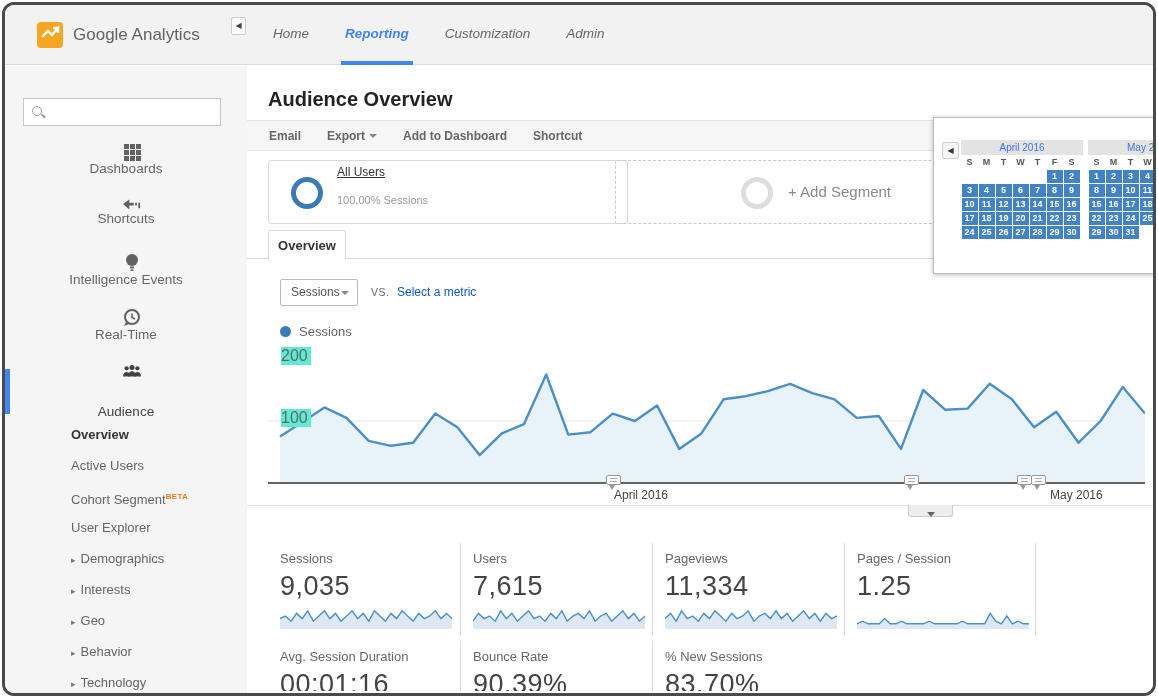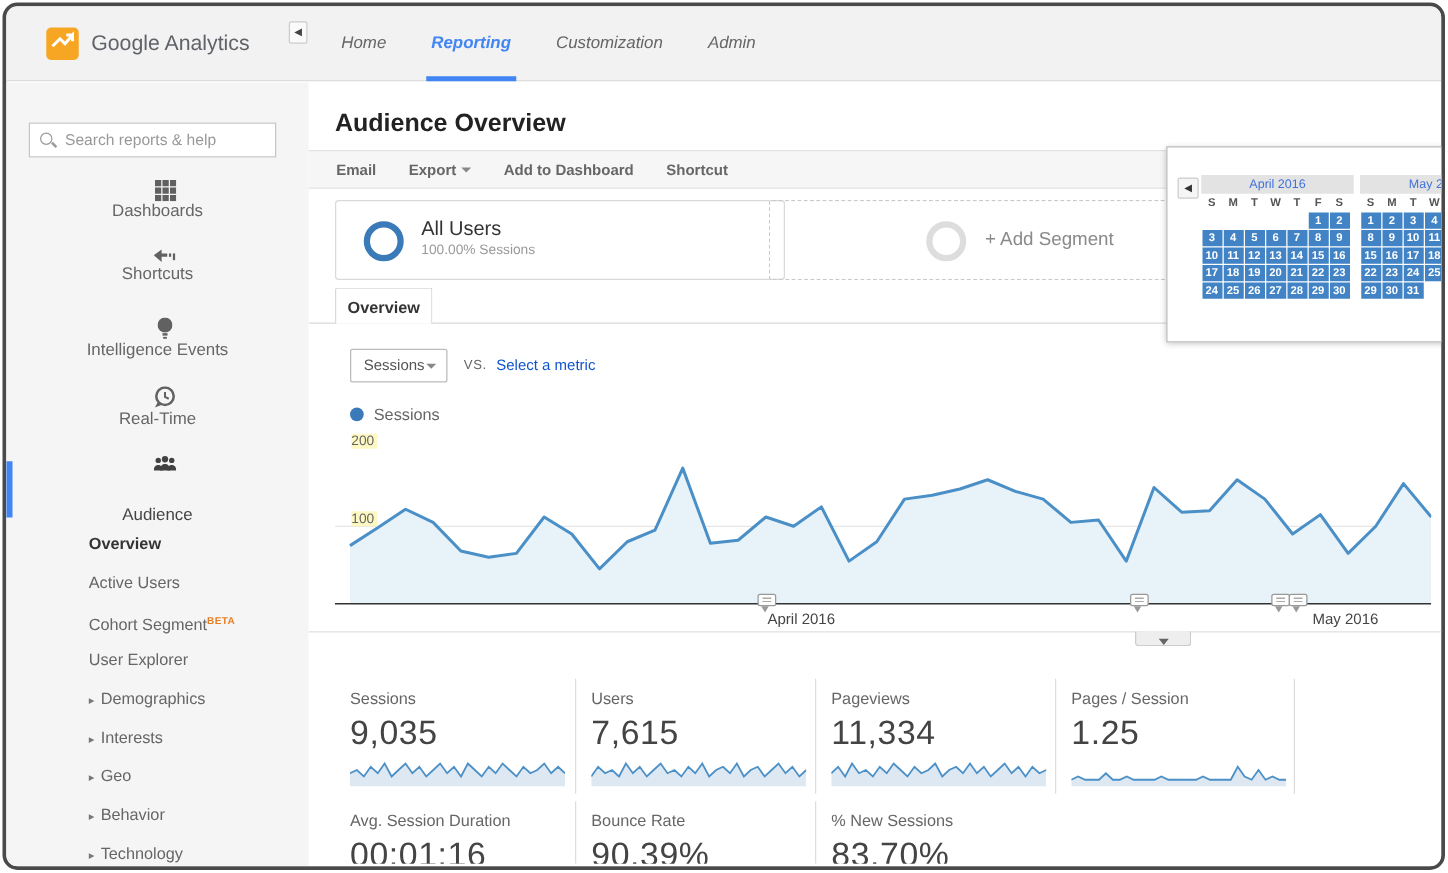--- a/index.html
+++ b/index.html
@@ -39,42 +39,42 @@
 
   
   .main { position:absolute; left:242px; top:61px; right:0; bottom:0; background:#fff; }
   .page-title { position:absolute; left:21px; top:22px; font-size:20px; font-weight:bold; color:#222; }
   .toolbar { position:absolute; left:0; top:54px; right:0; height:31px; background:#f6f6f6; border-top:1px solid #e3e3e3; border-bottom:1px solid #e3e3e3; display:flex; align-items:center; padding-left:22px; }
   .toolbtn { font-size:12px; color:#666; font-weight:bold; margin-right:26px; cursor:pointer; }
   .caret-down { display:inline-block; width:0; height:0; border-left:4px solid transparent; border-right:4px solid transparent; border-top:4px solid #888; margin-left:4px; vertical-align:middle; }
 
   .segment-card { position:absolute; left:21px; top:94px; width:360px; height:64px; border:1px solid #d9d9d9; border-radius:3px; background:#fff; cursor:pointer; }
   .donut { position:absolute; left:22px; top:16px; width:32px; height:32px; border:5px solid #3b7ab8; border-radius:50%; }
-  .seg-name { position:absolute; left:68px; top:14px; font-size:16px; color:#333; }
+  .seg-name { position:absolute; left:68px; top:4px; font-size:12px; color:#333;text-decoration:underline; }
   .seg-detail { position:absolute; left:68px; top:33px; font-size:11px; color:#999; }
   .add-segment { position:absolute; left:368px; top:94px; width:505px; height:64px; border:1px dashed #c9c9c9; border-radius:3px; cursor:pointer; }
   .donut-gray { position:absolute; left:125px; top:16px; width:32px; height:32px; border:5px solid #ddd; border-radius:50%; }
   .add-label { position:absolute; left:172px; top:22px; font-size:15px; color:#8a8a8a; }
 
   .tab { position:absolute; left:21px; top:164px; width:78px; height:29px; background:#fff; border:1px solid #d9d9d9; border-bottom:none; border-radius:2px 2px 0 0; font-size:13px; font-weight:bold; color:#333; text-align:center; line-height:29px; cursor:pointer; z-index:2; }
   .tabline { position:absolute; left:0; top:192px; right:0; height:1px; background:#d9d9d9; }
 
   .metric-select { position:absolute; left:33px; top:213px; width:78px; height:27px; background:#fff; border:1px solid #bbb; border-radius:2px; font-size:12px; color:#555; line-height:25px; padding-left:10px; cursor:pointer; }
   .metric-select .caret-down { position:absolute; right:8px; top:11px; }
   .vs-label { position:absolute; left:124px; top:220px; font-size:10.5px; color:#666; letter-spacing:.5px;text-align:right; }
   .select-metric { position:absolute; left:150px; top:219px; font-size:12px; color:#1155cc; cursor:pointer; }
 
   .legend { position:absolute; left:33px; top:258px; display:flex; align-items:center; }
   .legend-dot { width:11px; height:11px; border-radius:50%; background:#3b7ab8; margin-right:8px; }
   .legend-label { font-size:13px; color:#666; }
 
   
   .chart-module { position:absolute; left:21px; top:279px; width:892px; height:175px; }
   .chart-module svg { position:absolute; left:0; top:0; }
-  .ytick { position:absolute; left:13px; font-size:11px; color:#666; background:#fef9c3; padding-right:3px; }
+  .ytick { position:absolute; left:13px; font-size:16px; color:#666; background:#5eead4; padding-right:3px; }
   .xtick { position:absolute; top:143px; font-size:12px; color:#444; }
   .chart-bottom-line { position:absolute; left:-21px; right:-20px; top:160px; height:1px; background:#e0e0e0; }
   .expander { position:absolute; left:640px; top:160px; width:45px; height:12px; background:#eee; border:1px solid #ccc; border-top:none; border-radius:0 0 3px 3px; cursor:pointer; text-align:center; }
   .expander::after { content:""; display:inline-block; width:0; height:0; border-left:4px solid transparent; border-right:4px solid transparent; border-top:5px solid #666; vertical-align:2px; }
   .ann-marker { position:absolute; top:130px; width:15px; height:10px; background:#fdfdfd; border:1px solid #999; border-radius:2px; cursor:pointer; z-index:3; }
   .ann-marker::before { content:""; position:absolute; left:3px; top:2px; right:3px; height:5px;
      background:repeating-linear-gradient(#aaa 0 1px, transparent 1px 3px); }
   .ann-marker::after { content:""; position:absolute; left:2px; top:9px; width:0; height:0; border-left:3px solid transparent; border-right:3px solid transparent; border-top:5px solid #999; }
 
   
@@ -116,21 +116,20 @@
         <div class="navitem">Home</div>
         <div class="navitem active">Reporting</div>
         <div class="navitem">Customization</div>
         <div class="navitem">Admin</div>
       </div>
   </div>
 
   <div class="sidebar">
     <div class="searchbox">
       <span class="search-glyph"></span>
-      <input type="text" placeholder="Search reports &amp; help" style="">
     </div>
     <div class="side-items" id="side-items">
         <div class="side-item">
           <span class="sicon">
             <svg width="17" height="17" viewBox="0 0 17 17" fill="#616161">
               <rect x="0" y="0" width="5" height="5"></rect>
               <rect x="6" y="0" width="5" height="5"></rect>
               <rect x="12" y="0" width="5" height="5"></rect>
               <rect x="0" y="6" width="5" height="5"></rect>
               <rect x="6" y="6" width="5" height="5"></rect>

